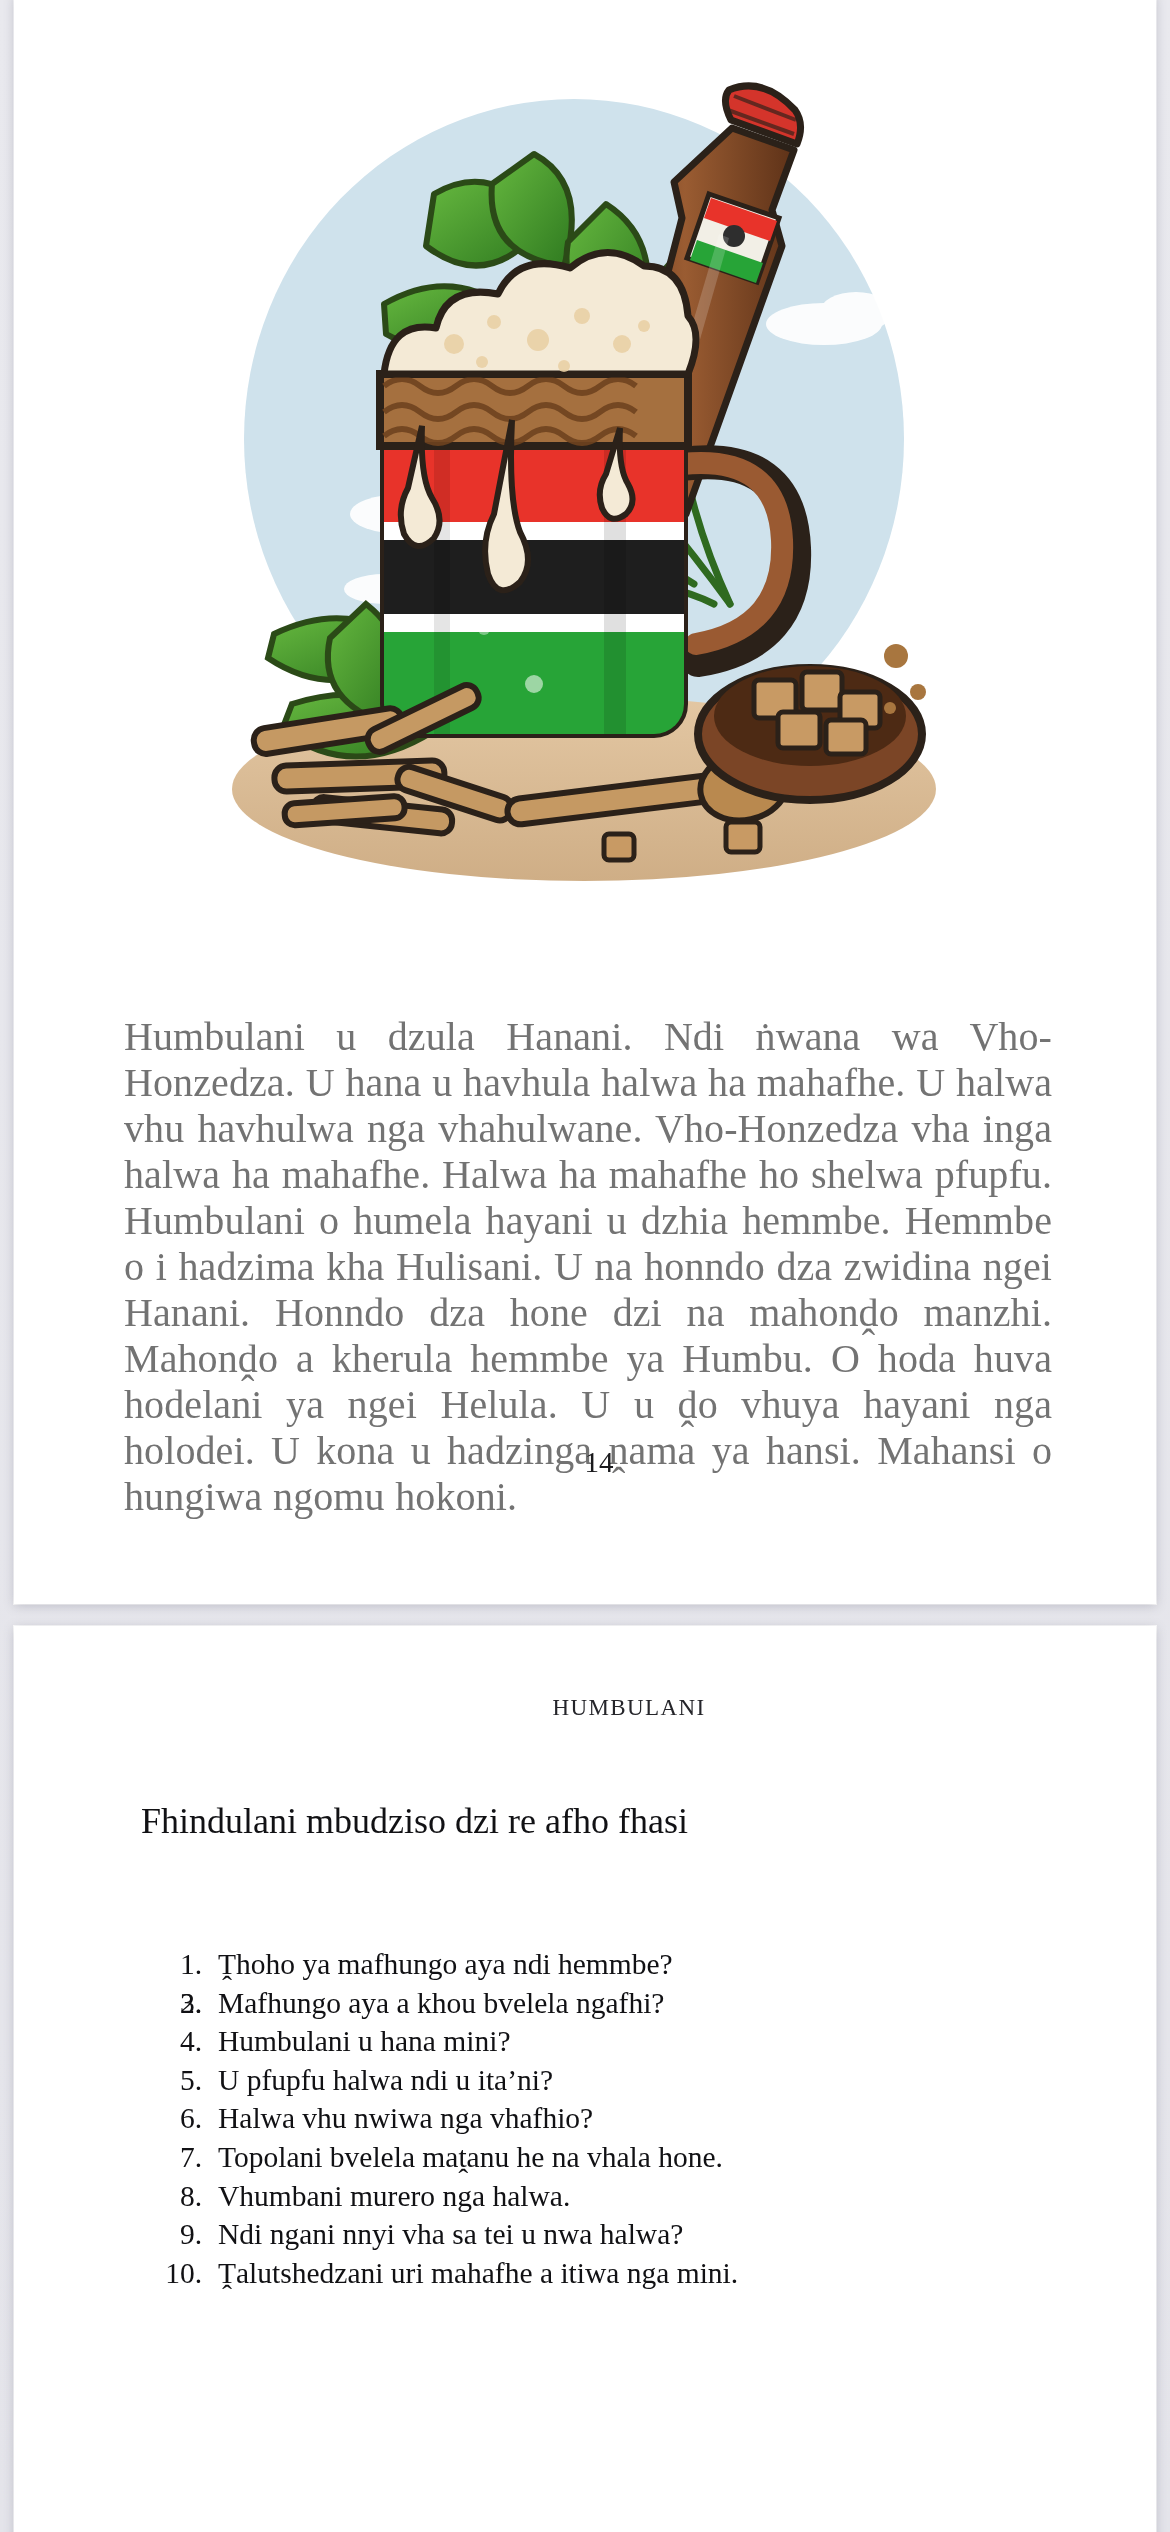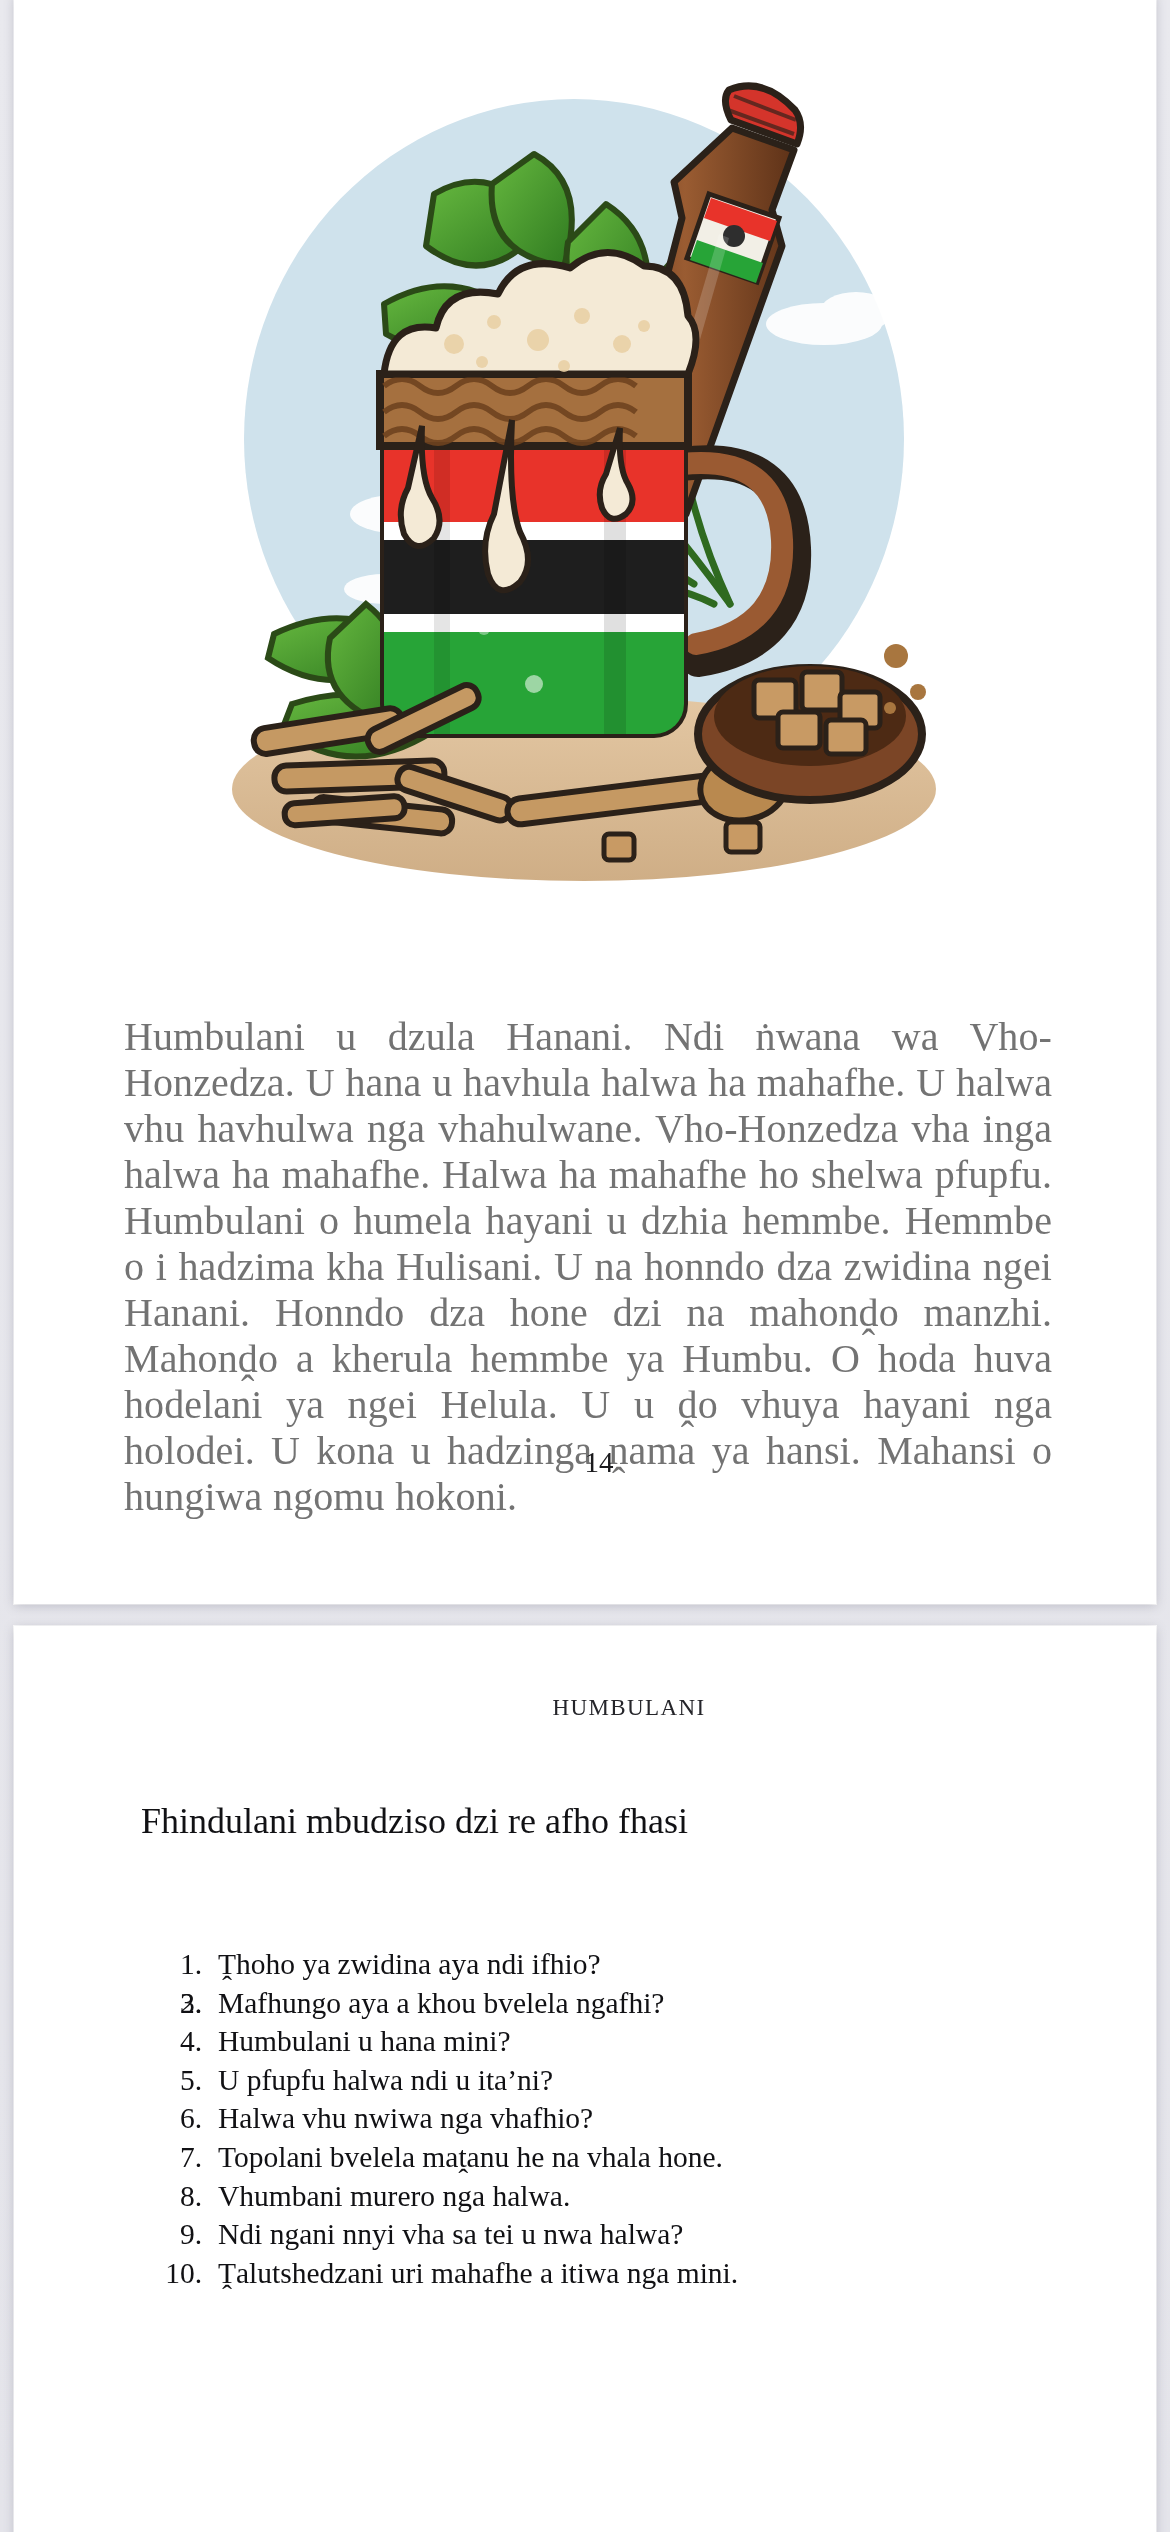--- a/index.html
+++ b/index.html
@@ -284,21 +284,21 @@
     <div class="folio">14</div>
   </div>
 
   <div class="page page-two"></div>
 
   <div class="running-head">HUMBULANI</div>
 
   <div class="instruction">Fhindulani mbudziso dzi re afho fhasi</div>
 
   <ol class="qlist">
-    <li><span class="qnum">1.</span><span>Ṱhoho ya zwidina aya ndi ifhio?</span></li>
+    <li><span class="qnum">1.</span><span>Ṱhoho ya mafhungo aya ndi hemmbe?</span></li>
     <li><span class="qnum">2.</span></li>
     <li><span class="qnum">3.</span><span>Mafhungo aya a khou bvelela ngafhi?</span></li>
     <li><span class="qnum">4.</span><span>Humbulani u hana mini?</span></li>
     <li><span class="qnum">5.</span><span>U pfupfu halwa ndi u ita’ni?</span></li>
     <li><span class="qnum">6.</span><span>Halwa vhu nwiwa nga vhafhio?</span></li>
     <li><span class="qnum">7.</span><span>Topolani bvelela maṱanu he na vhala hone.</span></li>
     <li><span class="qnum">8.</span><span>Vhumbani murero nga halwa.</span></li>
     <li><span class="qnum">9.</span><span>Ndi ngani nnyi vha sa tei u nwa halwa?</span></li>
     <li><span class="qnum">10.</span><span>Ṱalutshedzani uri mahafhe a itiwa nga mini.</span></li>
   </ol>

